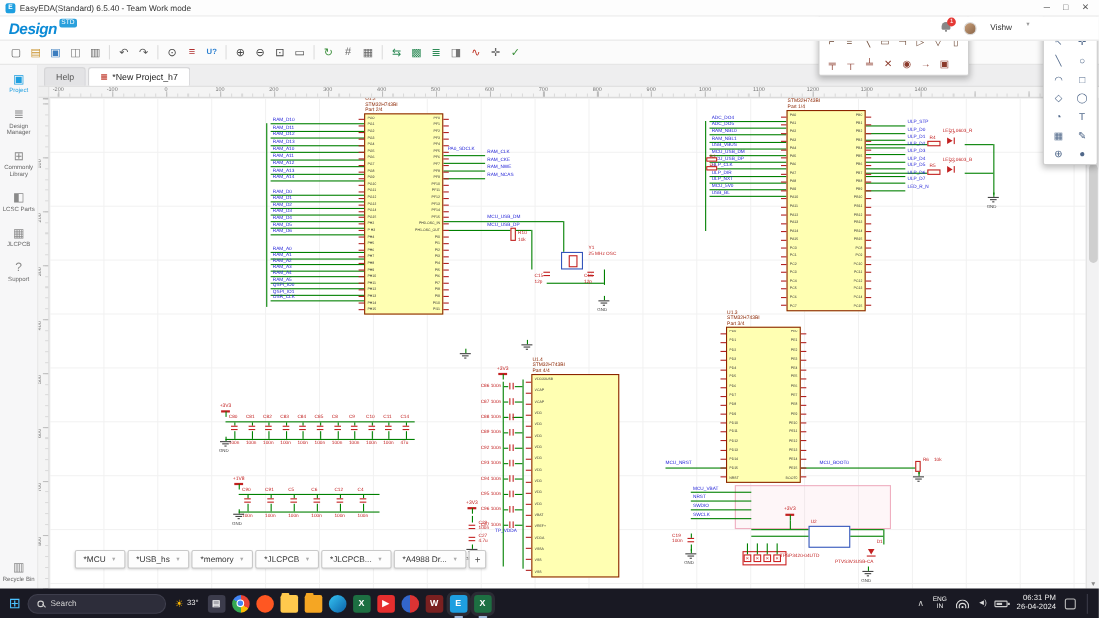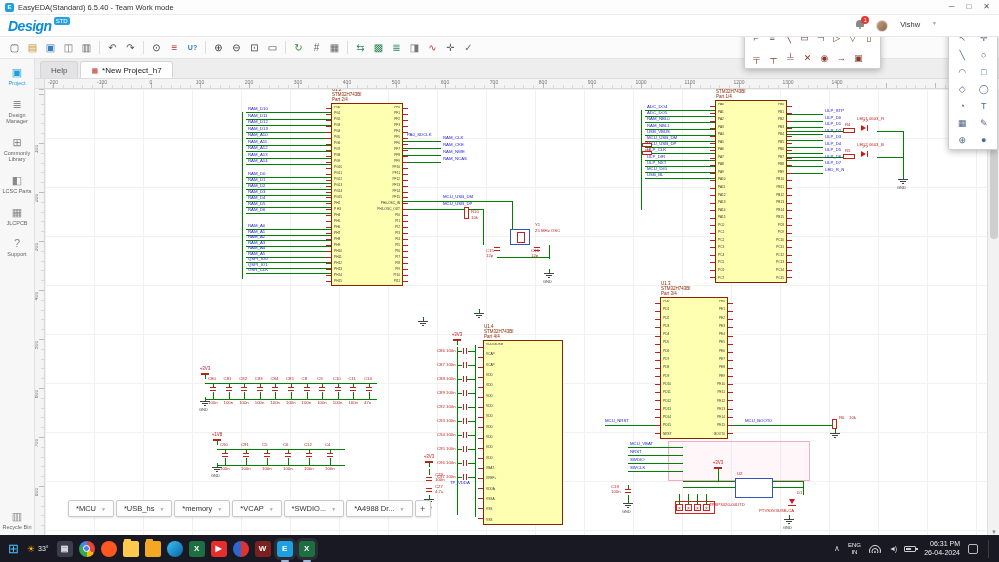--- a/index.html
+++ b/index.html
@@ -1100,36 +1100,40 @@
     </div>
     <div class="sheet-tab">
       <div>*USB_hs</div>
       <div class="sheet-caret">▼</div>
     </div>
     <div class="sheet-tab">
       <div>*memory</div>
       <div class="sheet-caret">▼</div>
     </div>
     <div class="sheet-tab">
-      <div>*VCAP</div>
+      <div>*JLCPCB</div>
       <div class="sheet-caret">▼</div>
     </div>
     <div class="sheet-tab">
-      <div>*SWDIO...</div>
+      <div>*JLCPCB...</div>
       <div class="sheet-caret">▼</div>
     </div>
     <div class="sheet-tab">
       <div>*A4988 Dr...</div>
       <div class="sheet-caret">▼</div>
     </div>
     <div class="sheet-tab sheet-add">+</div>
   </div>
 
 <div class="taskbar">
   <span class="start">⊞</span>
+  <div class="searchpill">
+    <span class="mag"></span>
+    <span class="search-label">Search</span>
+  </div>
   <div class="weather">
     <span class="sun">☀</span>
     <span class="temp">33°</span>
   </div>
   <div id="task-apps" style="display:flex;align-items:center;gap:6px">
       <div class="appicon" style="background: rgb(60, 60, 76);">
         <div style="font-size: 8px;">▤</div>
       </div>
       <div class="appicon chrome circle"></div>
       <div class="appicon circle" style="background: rgb(255, 87, 34);"></div>

